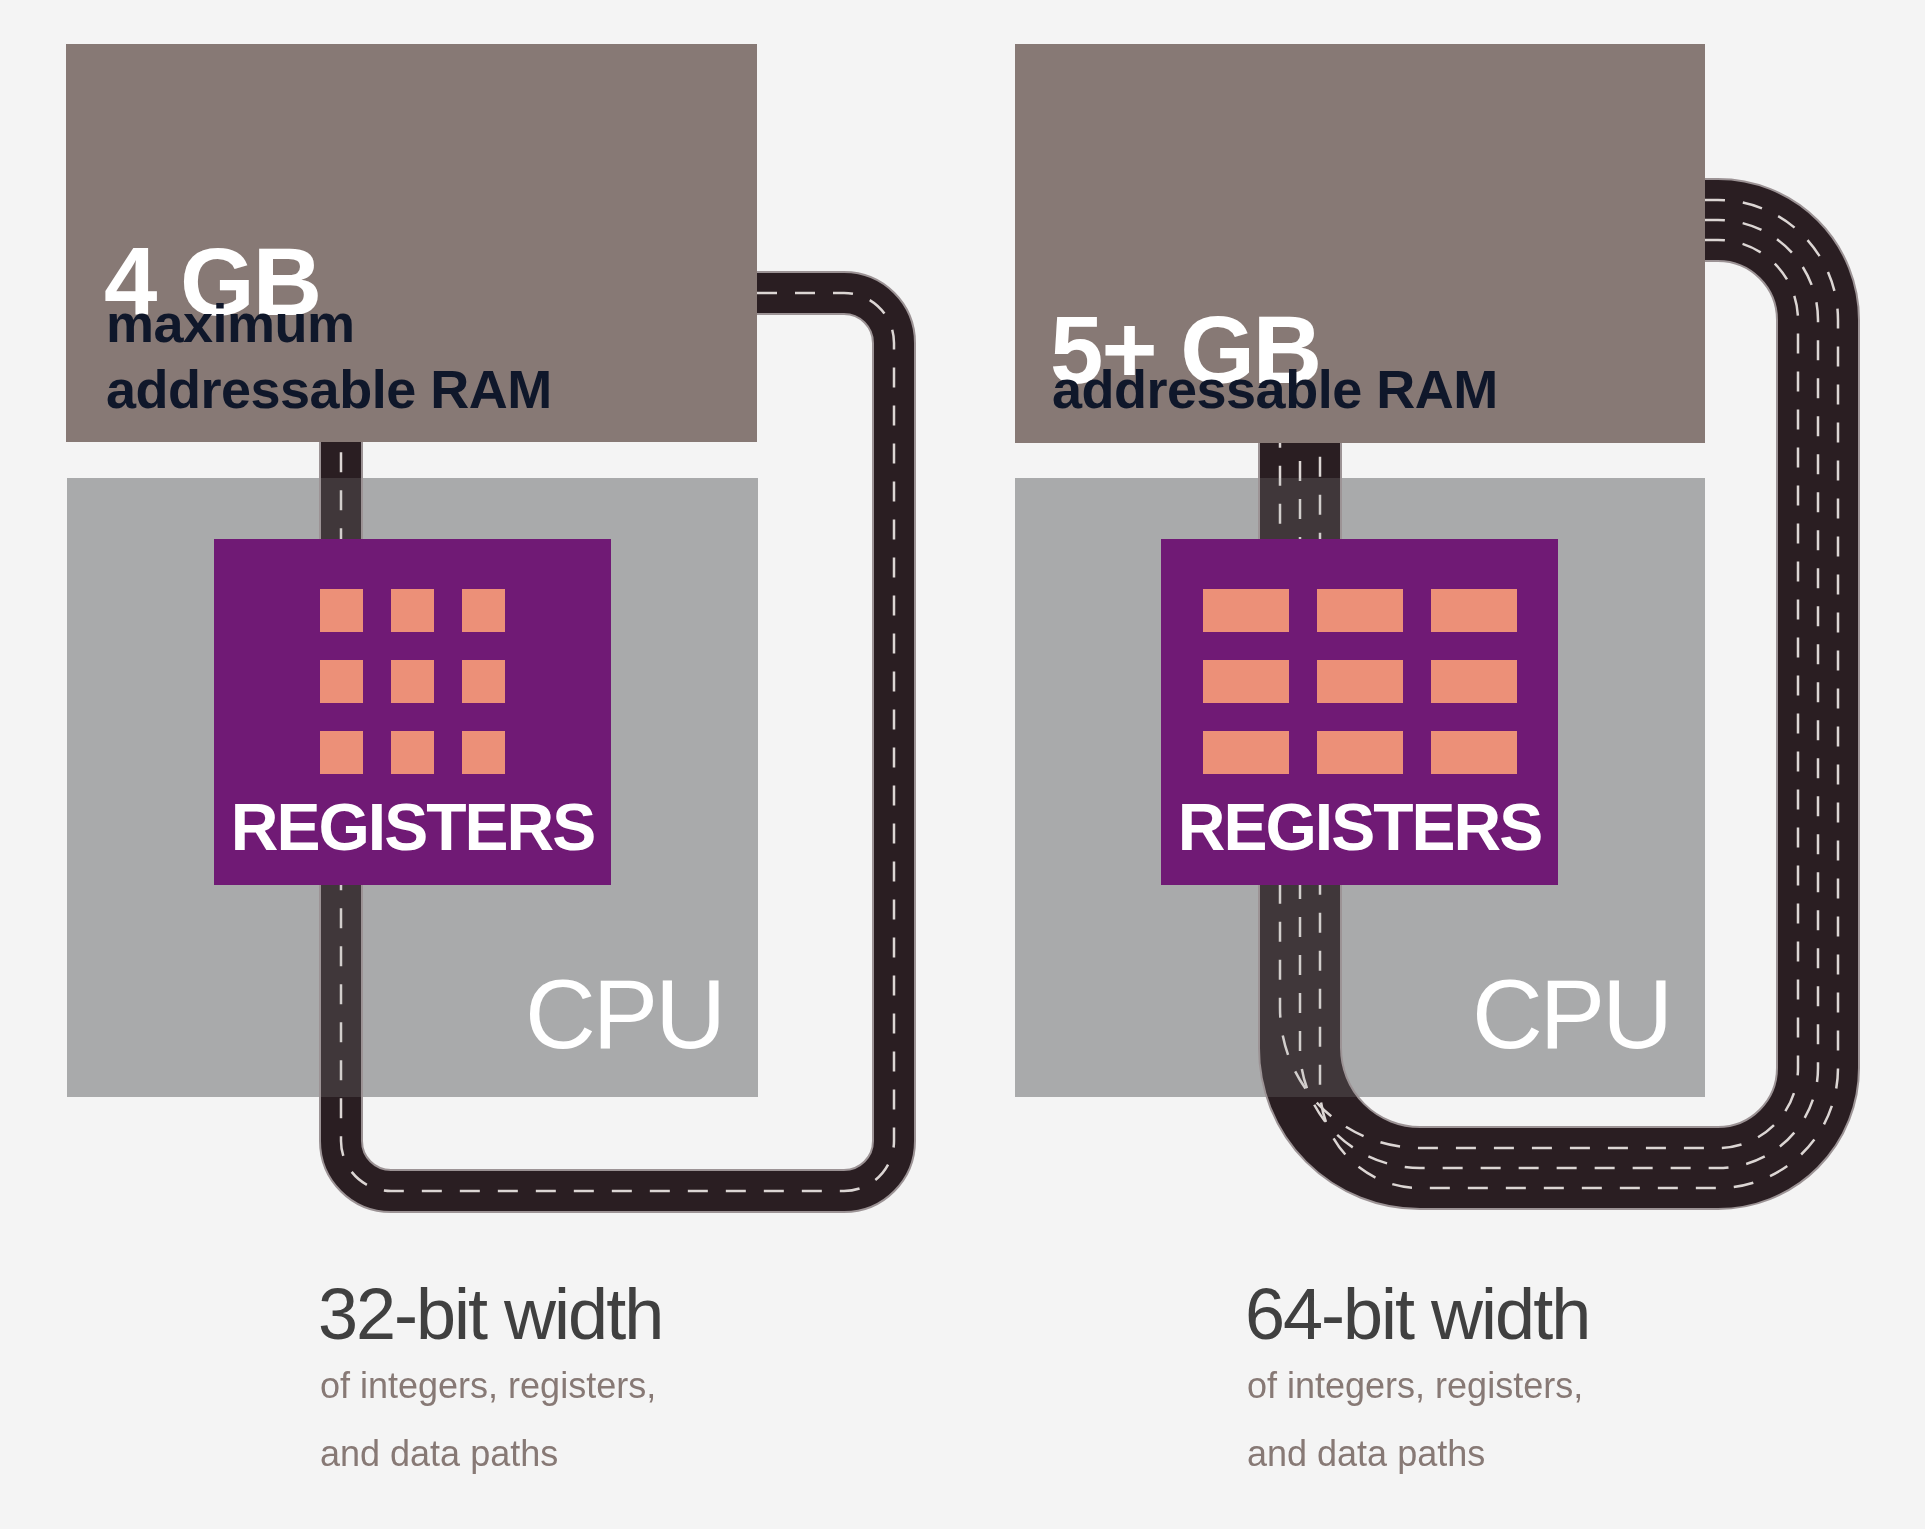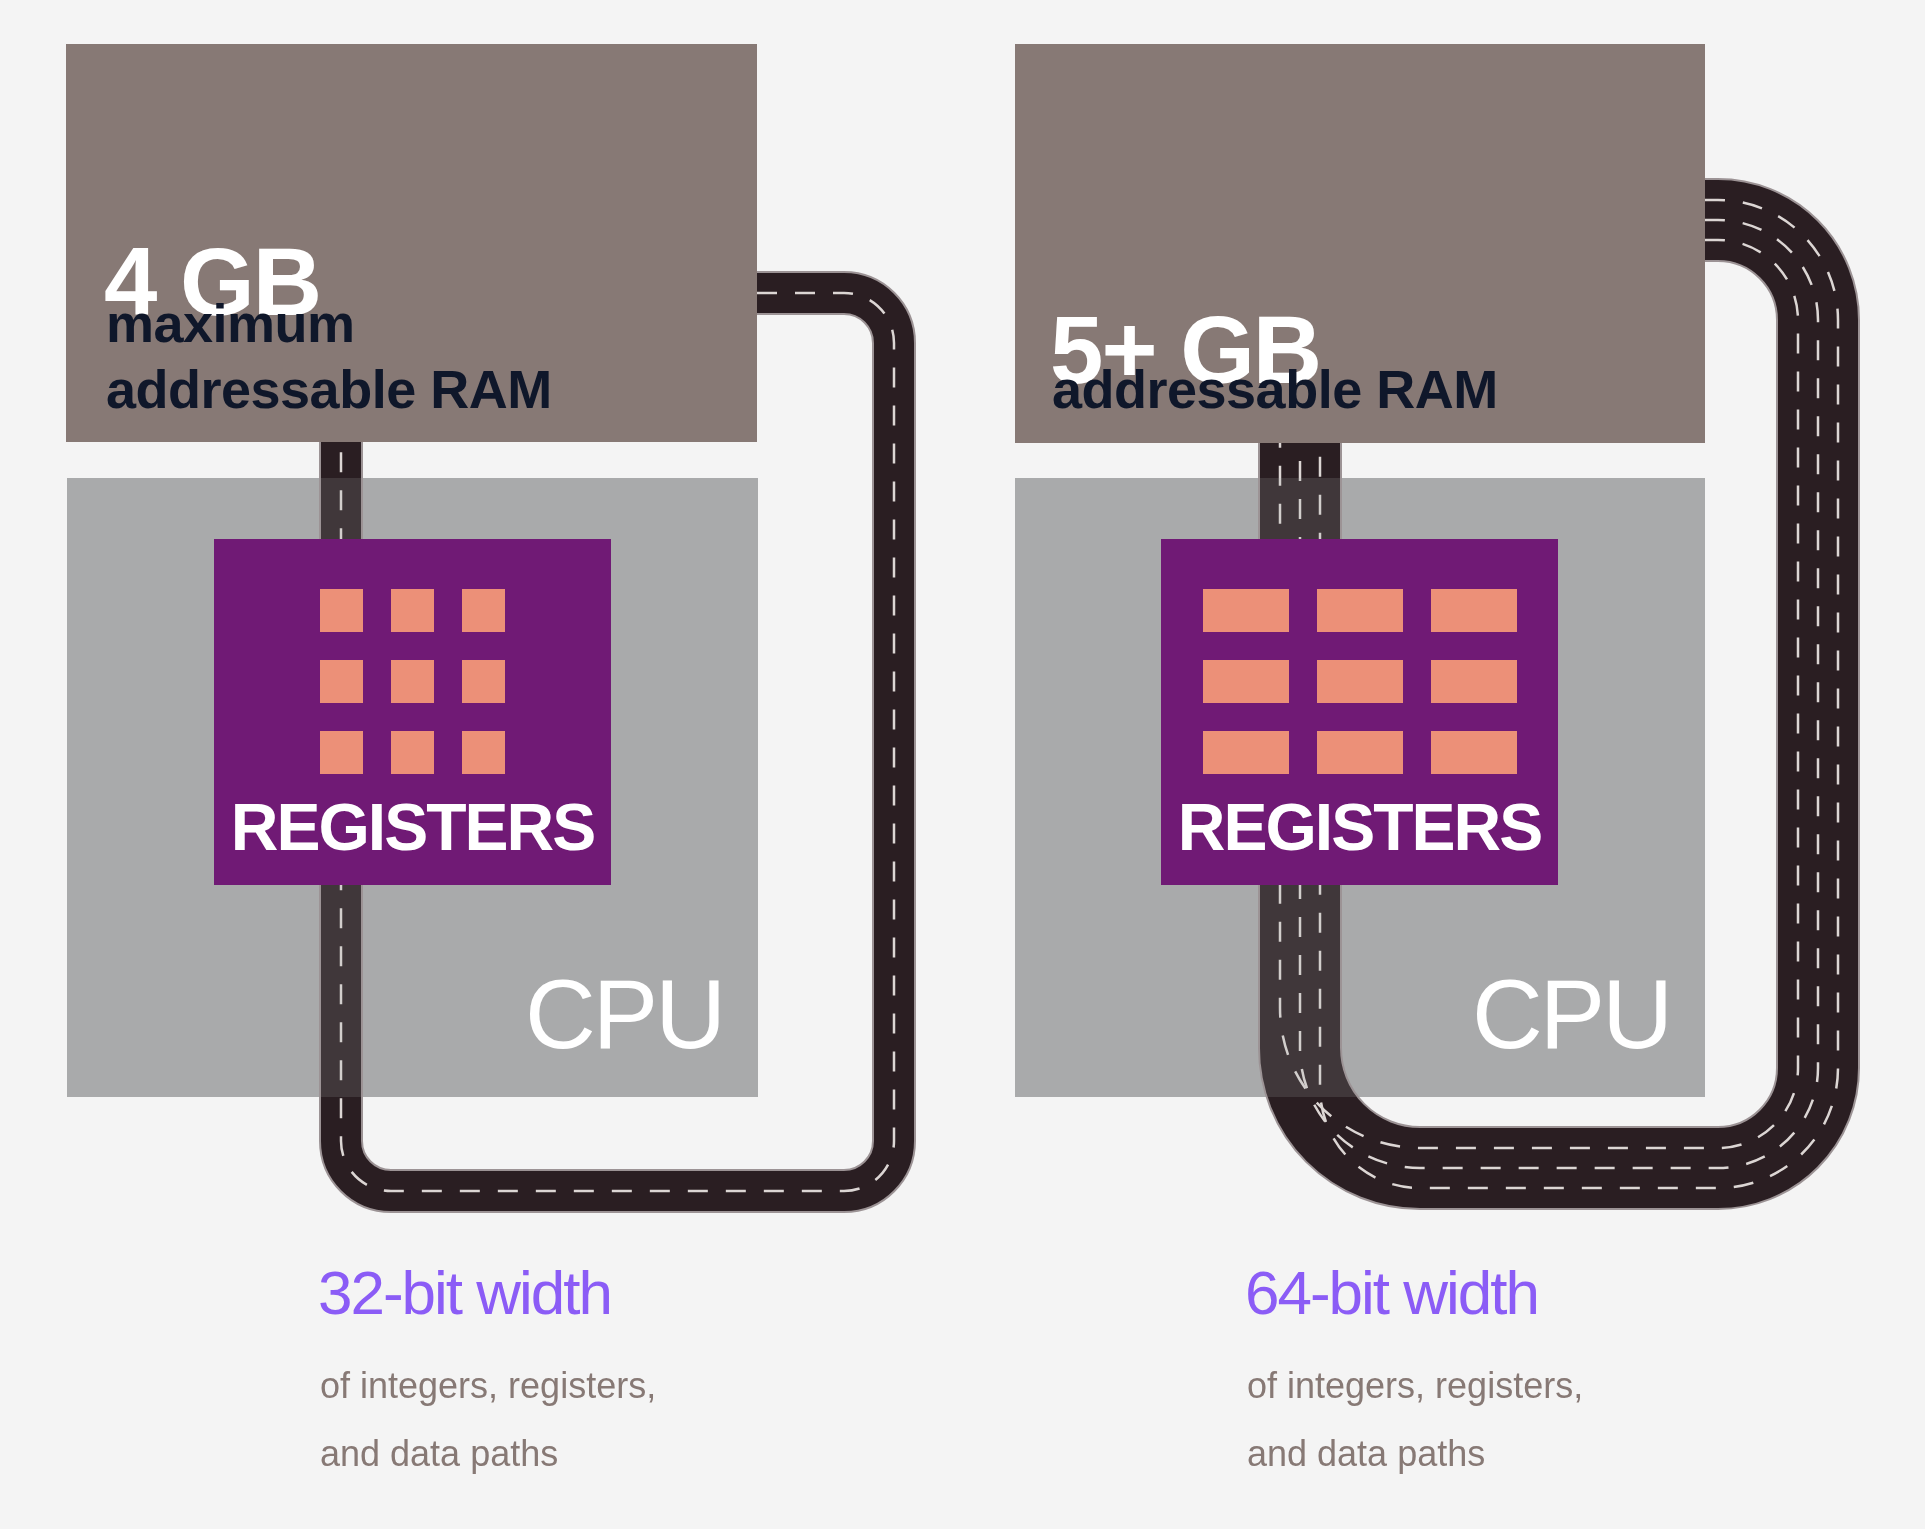--- a/index.html
+++ b/index.html
@@ -11,21 +11,21 @@
     svg.roads { position: absolute; left: 0; top: 0; width: 1925px; height: 1529px; }
     .box { position: absolute; box-sizing: border-box; }
     .ram { background: #877975; }
     .cpu { background: #a9aaab; }
     .regs { background: #701a75; }
     .ram-size { position: absolute; color: #fff; font-weight: bold; font-size: 96px; letter-spacing: -2px; line-height: 1; }
     .ram-desc { position: absolute; color: #0f172a; font-weight: bold; font-size: 54px; line-height: 66px; letter-spacing: -0.5px; }
     .reg-cell { position: absolute; background: #ec9078; }
     .reg-label { position: absolute; left: 0; right: 0; text-align: center; color: #fff; font-weight: bold; font-size: 66px; letter-spacing: -2px; line-height: 1; }
     .cpu-label { position: absolute; color: #fff; font-size: 98px; line-height: 1; letter-spacing: -3px; }
-    .width-title { position: absolute; color: #8b5cf6; font-size: 62px; line-height: 1; letter-spacing: -2px; }
+    .width-title { position: absolute; color: #404040; font-size: 72px; line-height: 1; letter-spacing: -2px; margin-top: 16px; }
     .width-sub { position: absolute; color: #877975; font-size: 36px; line-height: 68px; }
   </style>
 </head>
 <body>
 
 <div class="box cpu" style="left:67px; top:478px; width:691px; height:619px;"></div>
 
 <svg class="roads" viewBox="0 0 1925 1529">
   <g id="road-left">
       <path d="M 757 293 L 844 293 A 50 50 0 0 1 894 343 L 894 1141 A 50 50 0 0 1 844 1191 L 391 1191 A 50 50 0 0 1 341 1141 L 341 442" fill="none" stroke="#9c9395" stroke-width="44"></path>

